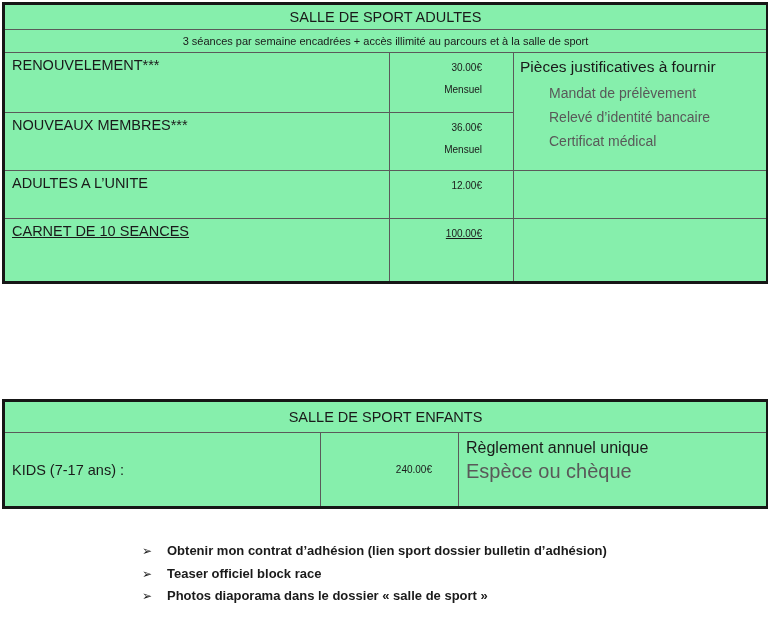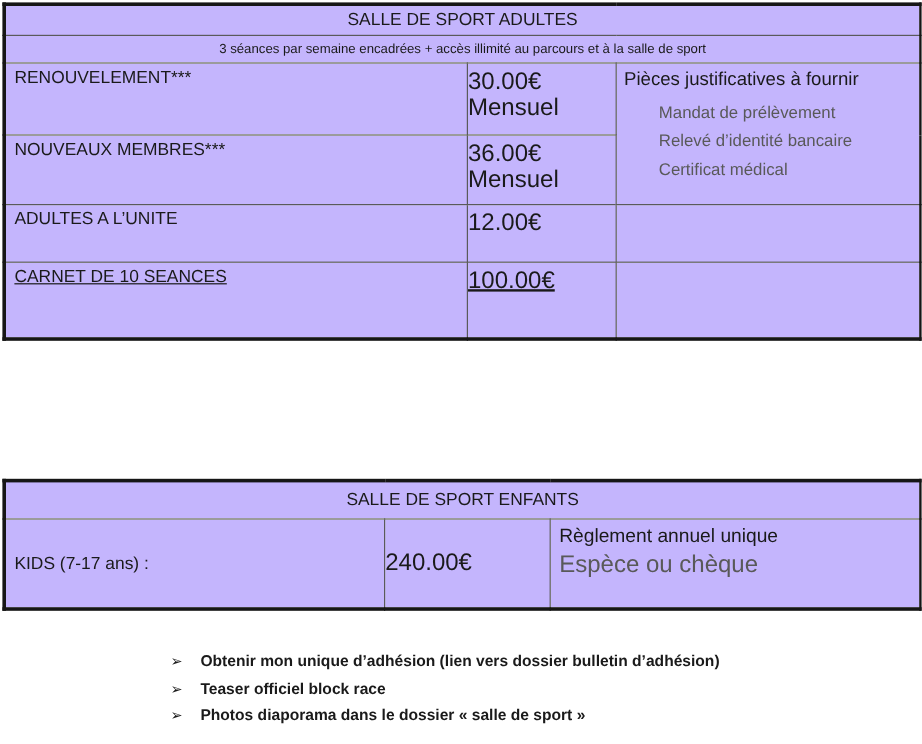--- a/index.html
+++ b/index.html
@@ -2,36 +2,36 @@
 <html><head>
 <meta charset="utf-8">
 <style>
   * { margin:0; padding:0; box-sizing:border-box; }
   html,body { width:768px; height:620px; background:#ffffff; overflow:hidden; }
   body { font-family:"Liberation Sans", sans-serif; color:#1a1a1a; -webkit-font-smoothing:antialiased; }
 
   table { border-collapse:collapse; table-layout:fixed; width:764px; margin-left:2px; }
   table.t1 { margin-top:2px; }
   table.t2 { margin-top:115px; }
-  td { border:1px solid #5a5a5a; background:#c4b5fd; overflow:hidden; }
+  td { border:1px solid #5a5a5a; background:#86efac; overflow:hidden; }
   table.t1, table.t2 { border:3px solid #161616; }
 
   td.title    { text-align:center; font-size:14.5px; vertical-align:middle; }
   td.subtitle { text-align:center; font-size:11px; vertical-align:middle; }
 
   
   .t1 tr.r-title td { height:26px; }
   .t1 tr.r-sub   td { height:23px; }
   .t1 tr.r1 td { height:60px; }
   .t1 tr.r2 td { height:58px; }
   .t1 tr.r3 td { height:48px; }
   .t1 tr.r4 td { height:64px;text-decoration:underline; }
 
   td.label { vertical-align:top; padding:4px 6px 0 7px; font-size:14.5px; }
-  td.price { vertical-align:top; text-align:left; padding:4px 31px 0 0; font-size:20px; }
+  td.price { vertical-align:top; text-align:right; padding:4px 31px 0 0; font-size:10px; }
   td.price .line { line-height:22px; }
 
   td.docs { vertical-align:top; padding:3px 4px 0 6px; }
   .docs-head { font-size:15.5px; line-height:21px; margin-bottom:4px; }
   .docs-item { font-size:14px; color:#595959; padding-left:29px; line-height:24px; }
 
   
   .t2 tr.r-title td { height:32px; }
   .t2 tr.r-sub   td { height:35px; }
   .t2 tr.kids  td { height:75px; }
@@ -116,21 +116,21 @@
       <div class="pay-head">Règlement annuel unique</div>
       <div class="pay-detail">Espèce ou chèque</div>
     </td>
   </tr>
 </tbody>
   </table>
 
 <ul class="links">
   <li>
     <span class="bullet">➢</span>
-    <span>Obtenir mon unique d’adhésion (lien vers dossier bulletin d’adhésion)</span>
+    <span>Obtenir mon contrat d’adhésion (lien sport dossier bulletin d’adhésion)</span>
   </li>
   <li>
     <span class="bullet">➢</span>
     <span>Teaser officiel block race</span>
   </li>
   <li>
     <span class="bullet">➢</span>
     <span>Photos diaporama dans le dossier « salle de sport »</span>
   </li>
 </ul>

